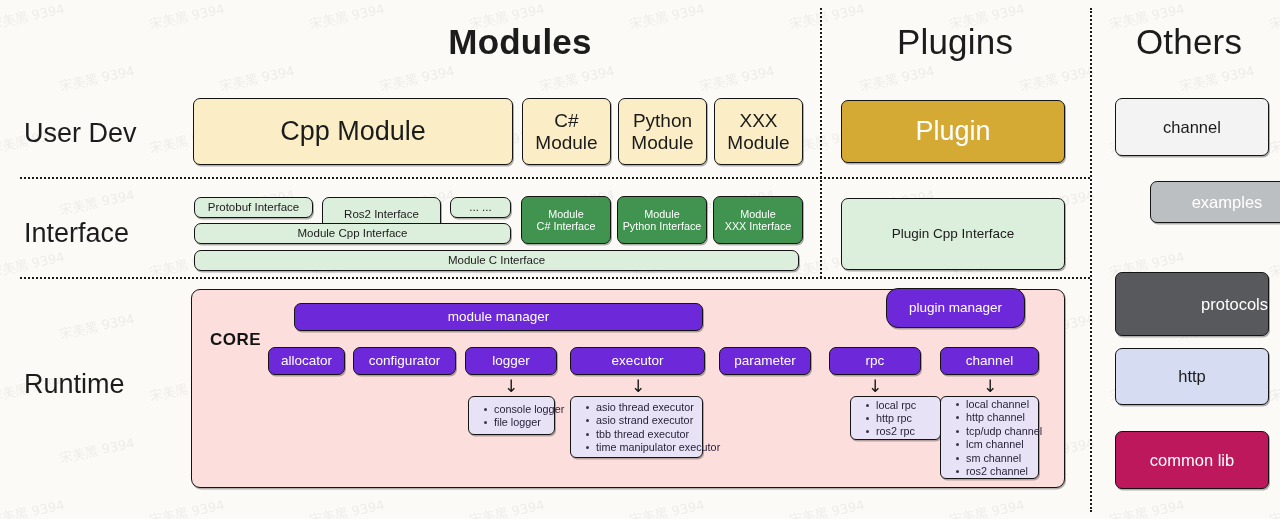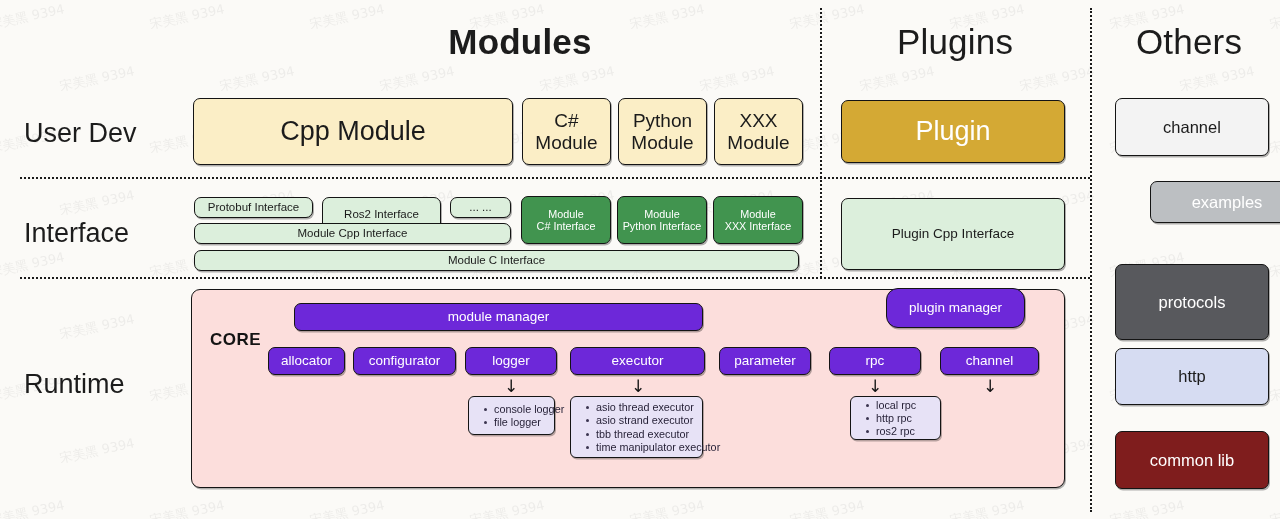--- a/index.html
+++ b/index.html
@@ -57,21 +57,21 @@
   .gold{background:#d4a934;color:#ffffff;}
   .lgreen{background:#dcefdc;color:#1b1b1b;}
   .dgreen{background:#41944f;color:#ffffff;}
   .red{background:#6d28d9;color:#ffffff;}
   .pinkpanel{background:#fcdedc;}
   .lav{background:#e7e2f6;color:#1b1b1b;}
   .o-white{background:#f3f3f3;color:#1b1b1b;}
   .o-lgray{background:#bcbfc2;color:#ffffff;}
   .o-dgray{background:#58595d;color:#ffffff;}
   .o-peri{background:#d6dcf2;color:#1b1b1b;}
-  .o-blue{background:#7f1d1d;color:#ffffff;}
+  .o-blue{background:#be185d;color:#ffffff;}
 
   
   .f28{font-size:27px;}
   .f19{font-size:19px;}
   .f17{font-size:16.5px;}
   .f14{font-size:13.5px;}
   .f12{font-size:11.5px;}
   .f11{font-size:10.8px;}
 
   .core-label{
@@ -320,28 +320,38 @@
         <li>time manipulator executor</li>
       </ul>
   </div>
   <div class="bulletbox lav f11" style="left:850px;top:396px;width:91px;height:44px;">
     <ul class="blist" id="rpc-list">
         <li>local rpc</li>
         <li>http rpc</li>
         <li>ros2 rpc</li>
       </ul>
   </div>
+  <div class="bulletbox lav f11" style="left:940px;top:396px;width:99px;height:83px;">
+    <ul class="blist" id="channel-list">
+        <li>local channel</li>
+        <li>http channel</li>
+        <li>tcp/udp channel</li>
+        <li>lcm channel</li>
+        <li>sm channel</li>
+        <li>ros2 channel</li>
+      </ul>
+  </div>
 
   <div class="bx o-white f17" style="left:1115px;top:98px;width:154px;height:58px;">
     <span>channel</span>
   </div>
   <div class="bx o-lgray f17" style="left:1150px;top:181px;width:154px;height:42px;">
     <span>examples</span>
   </div>
-  <div class="bx o-dgray f17" style="left:1115px;top:264px;width:154px;height:76px;">
+  <div class="bx o-dgray f17" style="left:1115px;top:272px;width:154px;height:64px;justify-content:flex-end;">
     <span>protocols</span>
   </div>
   <div class="bx o-peri f17" style="left:1115px;top:348px;width:154px;height:57px;">
     <span>http</span>
   </div>
   <div class="bx o-blue f17" style="left:1115px;top:431px;width:154px;height:58px;">
     <span>common lib</span>
   </div>
 
 </div>

